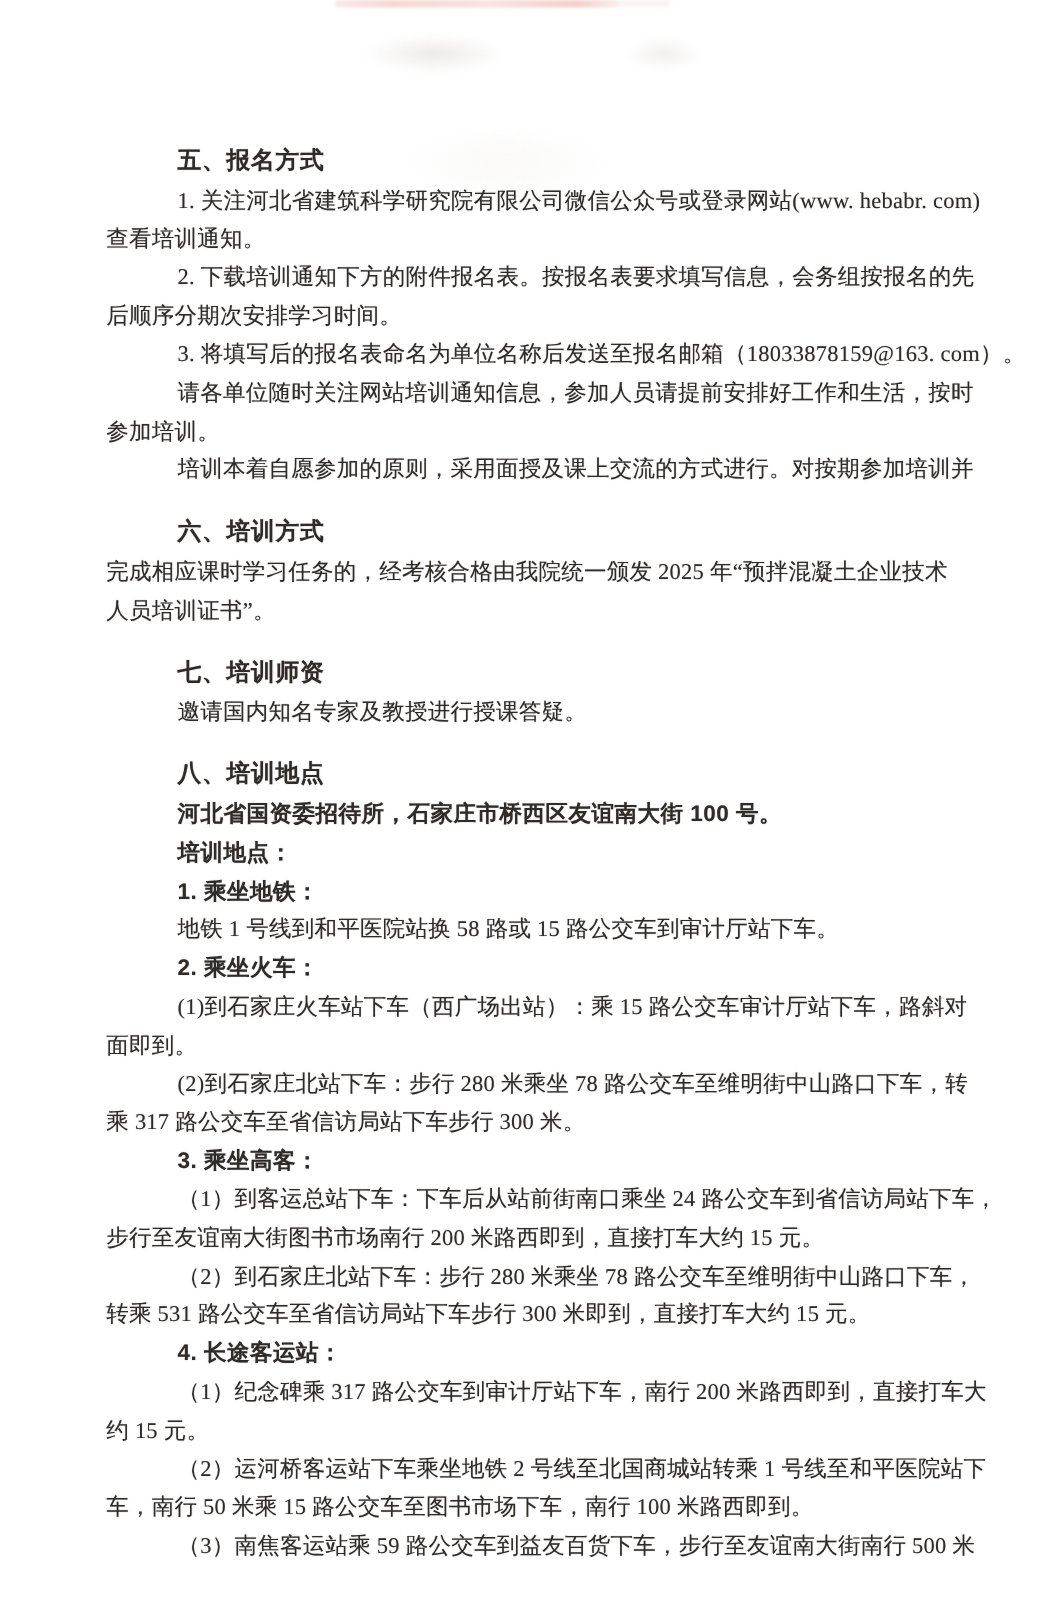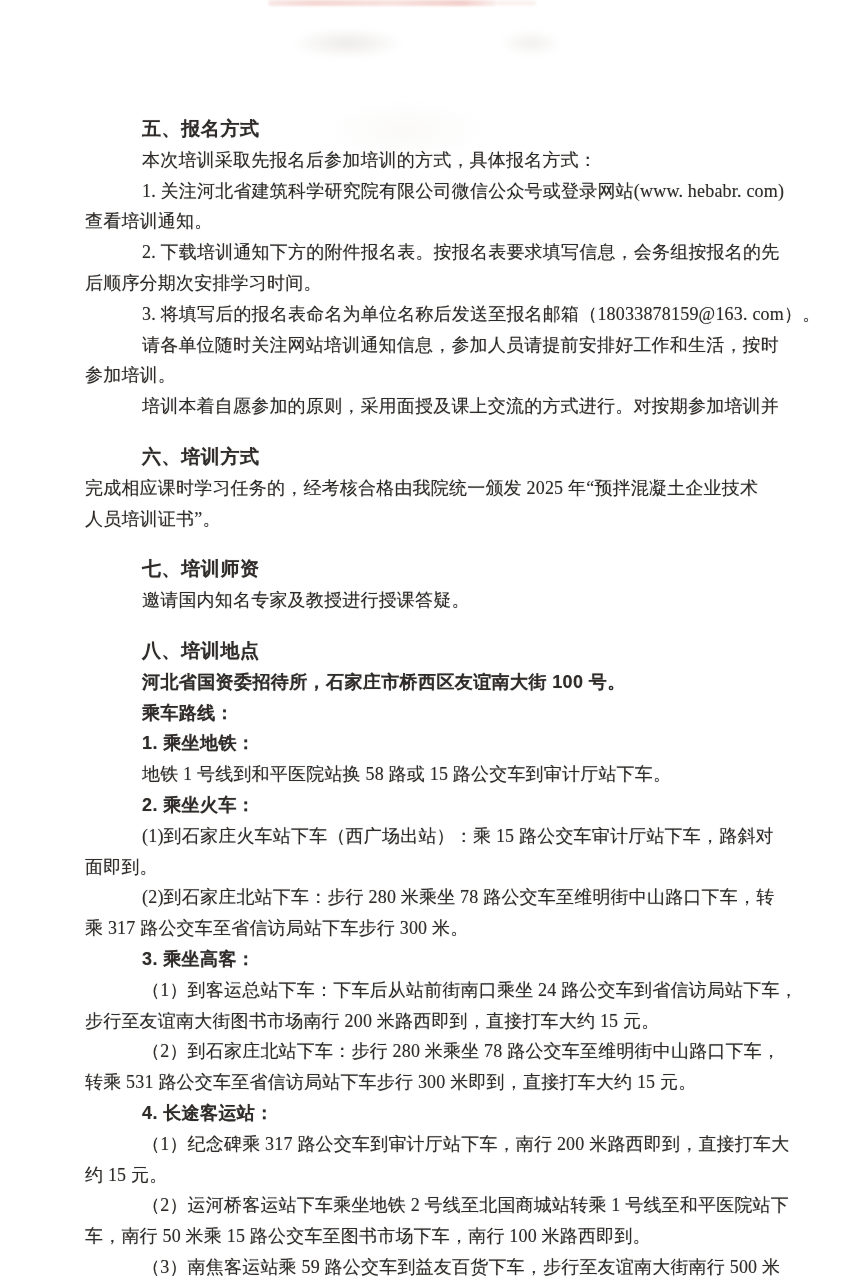--- a/index.html
+++ b/index.html
@@ -87,37 +87,36 @@
 <div class="page">
 
   <div class="shade red-smudge"></div>
   <div class="shade red-smudge-2"></div>
   <div class="shade shade-blob-1"></div>
   <div class="shade shade-blob-2"></div>
   <div class="shade shade-blob-3"></div>
 
   <div class="textblock">
     <div class="line ind h">五、报名方式</div>
-    <div class="line ind">本次培训采取先报名后参加培训的方式，具体报名方式：</div>
     <div class="line ind">1. 关注河北省建筑科学研究院有限公司微信公众号或登录网站(www. hebabr. com)</div>
     <div class="line">查看培训通知。</div>
     <div class="line ind">2. 下载培训通知下方的附件报名表。按报名表要求填写信息，会务组按报名的先</div>
     <div class="line">后顺序分期次安排学习时间。</div>
     <div class="line ind">3. 将填写后的报名表命名为单位名称后发送至报名邮箱（18033878159@163. com）。</div>
     <div class="line ind">请各单位随时关注网站培训通知信息，参加人员请提前安排好工作和生活，按时</div>
     <div class="line">参加培训。</div>
     <div class="line ind">培训本着自愿参加的原则，采用面授及课上交流的方式进行。对按期参加培训并</div>
     <div class="line ind h">六、培训方式</div>
     <div class="line">完成相应课时学习任务的，经考核合格由我院统一颁发 2025 年“预拌混凝土企业技术</div>
     <div class="line">人员培训证书”。</div>
     <div class="line ind h">七、培训师资</div>
     <div class="line ind">邀请国内知名专家及教授进行授课答疑。</div>
     <div class="line ind h">八、培训地点</div>
     <div class="line ind b">河北省国资委招待所，石家庄市桥西区友谊南大街 100 号。</div>
-    <div class="line ind b">乘车路线：</div>
+    <div class="line ind b">培训地点：</div>
     <div class="line ind b">1. 乘坐地铁：</div>
     <div class="line ind">地铁 1 号线到和平医院站换 58 路或 15 路公交车到审计厅站下车。</div>
     <div class="line ind b">2. 乘坐火车：</div>
     <div class="line ind">(1)到石家庄火车站下车（西广场出站）：乘 15 路公交车审计厅站下车，路斜对</div>
     <div class="line">面即到。</div>
     <div class="line ind">(2)到石家庄北站下车：步行 280 米乘坐 78 路公交车至维明街中山路口下车，转</div>
     <div class="line">乘 317 路公交车至省信访局站下车步行 300 米。</div>
     <div class="line ind b">3. 乘坐高客：</div>
     <div class="line ind">（1）到客运总站下车：下车后从站前街南口乘坐 24 路公交车到省信访局站下车，</div>
     <div class="line">步行至友谊南大街图书市场南行 200 米路西即到，直接打车大约 15 元。</div>

